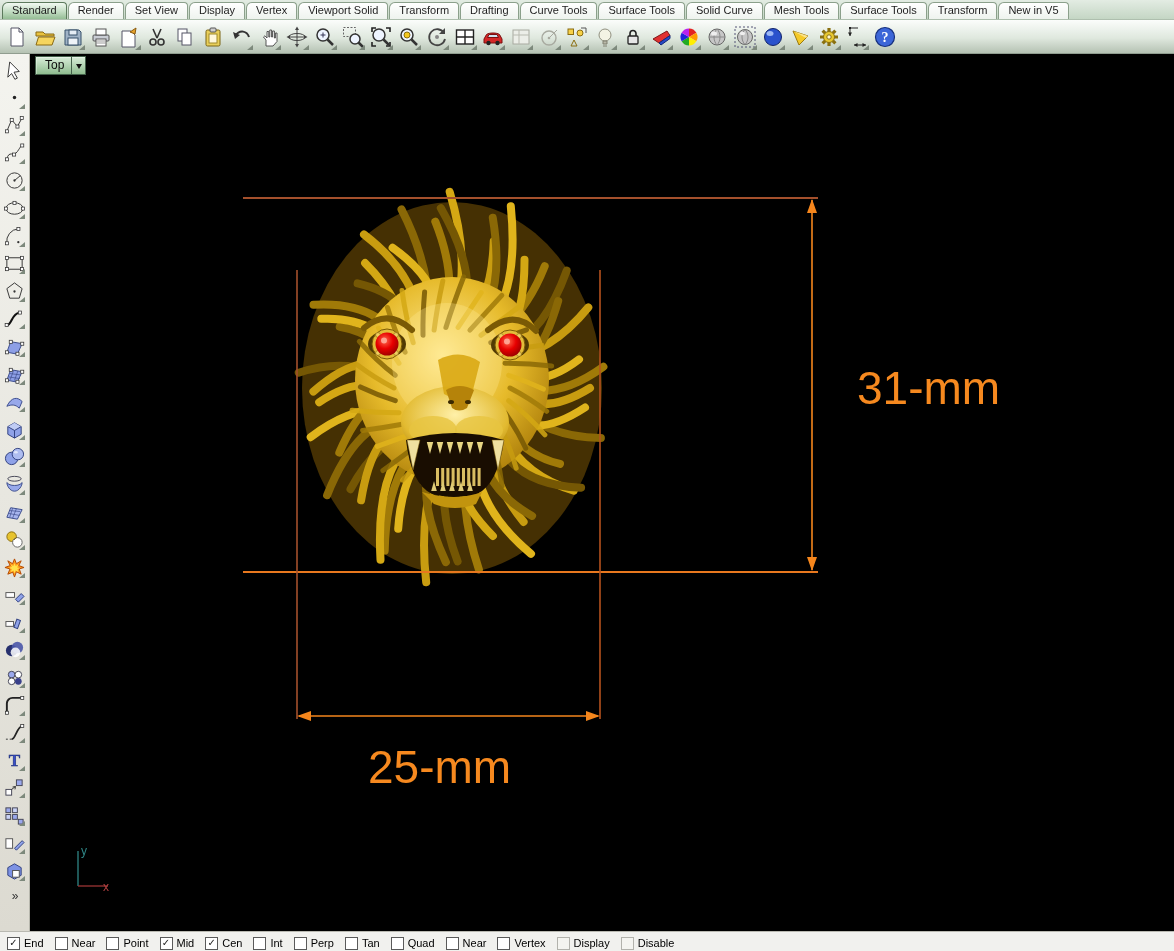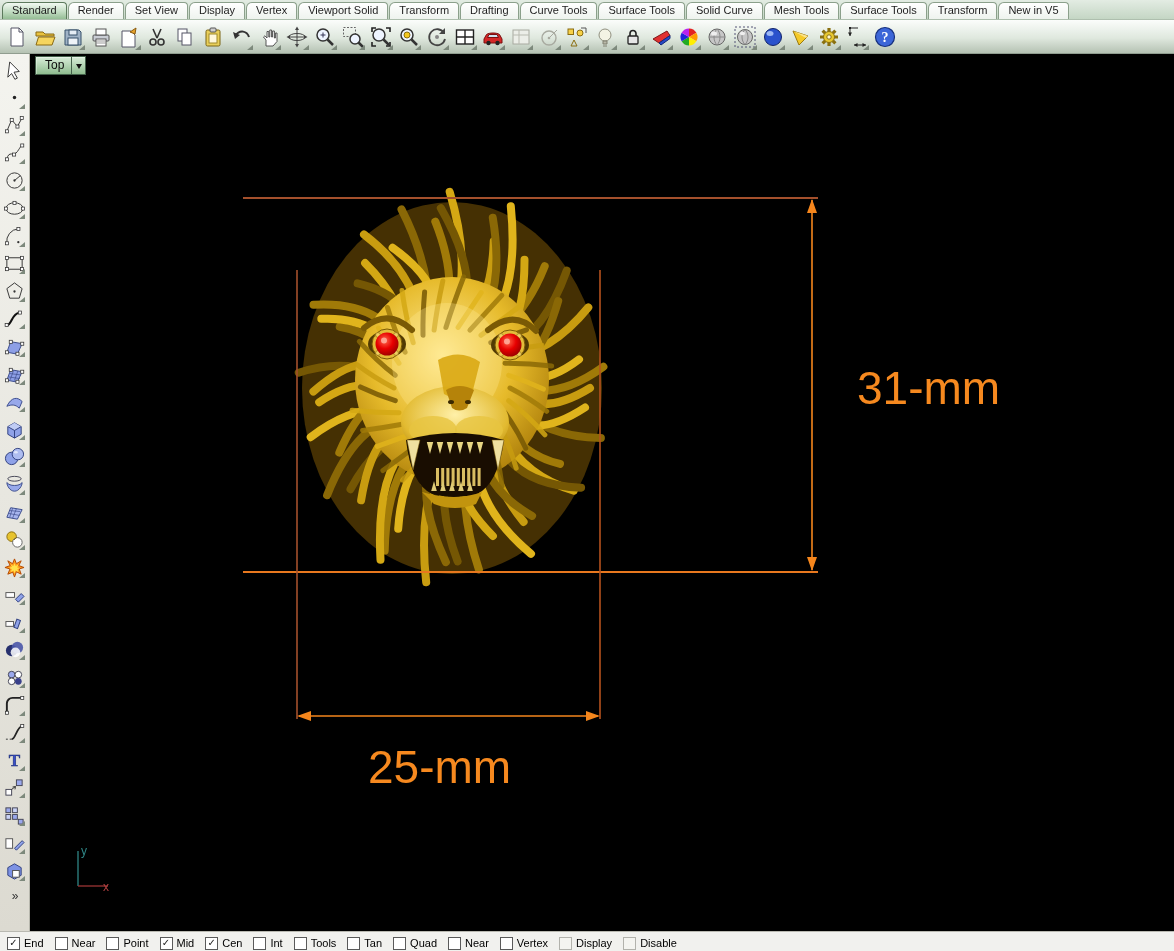--- a/index.html
+++ b/index.html
@@ -712,21 +712,21 @@
       <span class="os-item">
         <span class="cb">✓</span>
         <span>Cen</span>
       </span>
       <span class="os-item">
         <span class="cb"></span>
         <span>Int</span>
       </span>
       <span class="os-item">
         <span class="cb"></span>
-        <span>Tools</span>
+        <span>Perp</span>
       </span>
       <span class="os-item">
         <span class="cb"></span>
         <span>Tan</span>
       </span>
       <span class="os-item">
         <span class="cb"></span>
         <span>Quad</span>
       </span>
       <span class="os-item">

